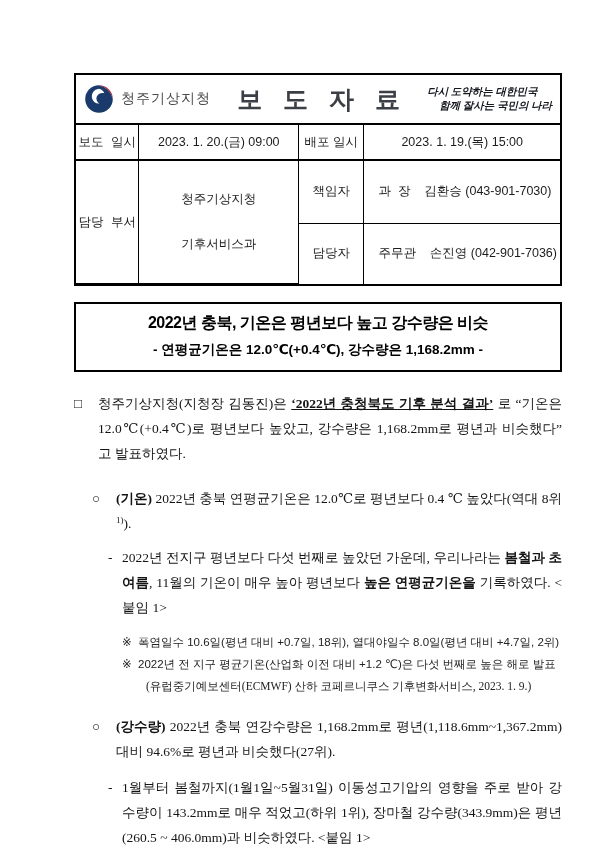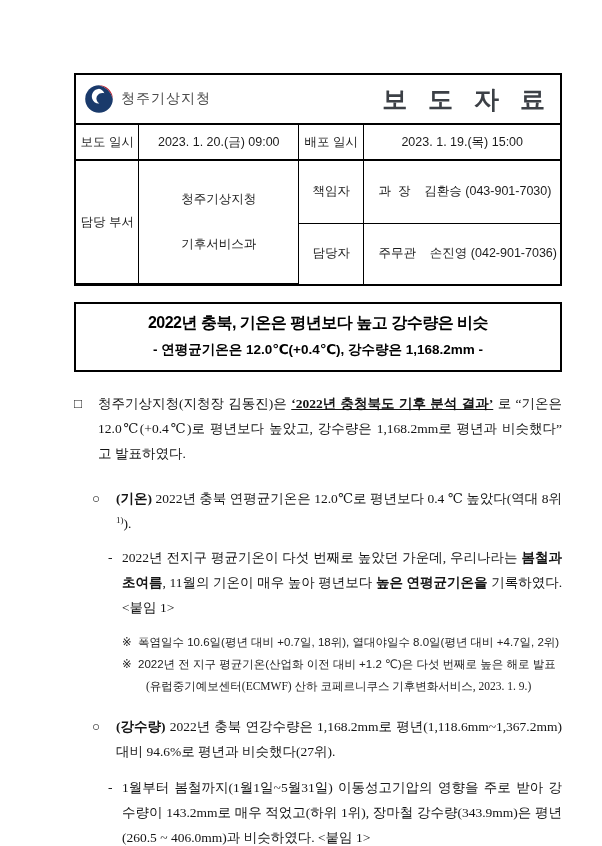--- a/index.html
+++ b/index.html
@@ -22,21 +22,21 @@
 
   
   .info-table{width:100%;border-collapse:collapse;table-layout:fixed;
     font-family:"Liberation Sans","DejaVu Sans",sans-serif;font-size:12.5px;color:#1c1c1c;border-top:2px solid #000;}
   .info-table col.c1{width:13%;} .info-table col.c2{width:33%;}
   .info-table col.c3{width:13.5%;} .info-table col.c4{width:40.5%;}
   .info-table td{border:1px solid #000;text-align:center;vertical-align:middle;padding:2px 2px;white-space:pre-wrap;}
   .info-table tr.r1 td{height:30px;border-bottom:2px solid #000;}
   .info-table tr.r2 td,.info-table tr.r3 td{height:17px;}
   .info-table td.left{text-align:left;padding-left:14px;}
-  .info-table td:first-child{border-left:none;} .info-table td:last-child{border-right:none;}
+  .info-table td:first-child{border-left:none;font-family:Liberation Mono, monospace;} .info-table td:last-child{border-right:none;}
   .info-table tr.r3 td{border-bottom:none;}
   .dept div{line-height:17px;}
 
   
   .title-box{margin-top:16px;border:2px solid #000;text-align:center;padding:9px 2px 11px;}
   .headline{font-family:"Liberation Sans","DejaVu Sans",sans-serif;font-weight:bold;font-size:16px;color:#000;letter-spacing:-0.5px;}
   .subhead{font-family:"Liberation Sans","DejaVu Sans",sans-serif;font-weight:bold;font-size:13.5px;color:#000;margin-top:7px;}
 
   
   .doc-body{margin-top:19px;font-size:13.5px;line-height:25px;text-align:justify;color:#141414;}
@@ -71,20 +71,24 @@
           <span class="logo">
             <svg viewBox="0 0 100 100" width="30" height="30" aria-hidden="true">
               <path fill="#bf1f2e" d="M50,4 a46,46 0 0 1 46,46 a60,60 0 0 0 -46,-46 z"></path>
               <path fill="#1a3a6b" d="M96,50 a46,46 0 1 1 -46,-46 a60,60 0 0 1 46,46 z"></path>
               <path fill="#ffffff" d="M50 16 C 33 18 23 33 27 48 C 30 59 40 66 51 65 C 42 59 39 49 43 41 C 48 32 58 28 68 31 C 64 23 58 18 50 16 Z"></path>
             </svg>
           </span>
           <span class="org-name">청주기상지청</span>
         </div>
         <div class="doc-type">보 도 자 료</div>
+        <div class="slogan">
+          <div class="l1">다시 도약하는 대한민국</div>
+          <div class="l2">함께 잘사는 국민의 나라</div>
+        </div>
       </div>
 
       <table class="info-table">
         <colgroup>
             <col class="c1">
             <col class="c2">
             <col class="c3">
             <col class="c4">
           </colgroup>
         <tbody>
@@ -115,21 +119,21 @@
       <div class="headline">2022년 충북, 기온은 평년보다 높고 강수량은 비슷</div>
       <div class="subhead">- 연평균기온은 12.0℃(+0.4℃), 강수량은 1,168.2mm -</div>
     </div>
 
     <div class="doc-body">
 
       <p class="para p-square"><span class="bullet">□</span><span>청주기상지청(지청장 김동진)은 </span><span class="emph">‘2022년 충청북도 기후 분석 결과’</span><span> 로 “기온은 12.0℃(+0.4℃)로 평년보다 높았고, 강수량은 1,168.2mm로 평년과 비슷했다” 고 발표하였다.</span></p>
 
       <p class="para p-circle"><span class="bullet">○</span><span class="bold">(기온)</span><span> 2022년 충북 연평균기온은 12.0℃로 평년보다 0.4 ℃ 높았다(역대 8위</span><sup>1)</sup><span>).</span></p>
 
-      <p class="para p-dash gap-after"><span class="bullet">-</span><span>2022년 전지구 평균기온이 다섯 번째로 높았던 가운데, 우리나라는 </span><span class="bold">봄철과 초여름</span><span>, 11월의 기온이 매우 높아 평년보다 </span><span class="bold">높은 연평균기온을</span><span> 기록하였다. &lt;붙임 1&gt;</span></p>
+      <p class="para p-dash gap-after"><span class="bullet">-</span><span>2022년 전지구 평년보다 다섯 번째로 높았던 가운데, 우리나라는 </span><span class="bold">봄철과 초여름</span><span>, 11월의 기온이 매우 높아 평년보다 </span><span class="bold">높은 연평균기온을</span><span> 기록하였다. &lt;붙임 1&gt;</span></p>
 
       <div class="notes-block">
         <p class="para note"><span class="bullet">※</span><span>폭염일수 10.6일(평년 대비 +0.7일, 18위), 열대야일수 8.0일(평년 대비 +4.7일, 2위)</span></p>
         <p class="para note"><span class="bullet">※</span><span>2022년 전 지구 평균기온(산업화 이전 대비 +1.2 ℃)은 다섯 번째로 높은 해로 발표</span></p>
         <p class="para note-cont">(유럽중기예보센터(ECMWF) 산하 코페르니쿠스 기후변화서비스, 2023. 1. 9.)</p>
       </div>
 
       <p class="para p-circle gap-after"><span class="bullet">○</span><span class="bold">(강수량)</span><span> 2022년 충북 연강수량은 1,168.2mm로 평년(1,118.6mm~1,367.2mm) 대비 94.6%로 평년과 비슷했다(27위).</span></p>
 
       <p class="para p-dash"><span class="bullet">-</span><span>1월부터 봄철까지(1월1일~5월31일) 이동성고기압의 영향을 주로 받아 강수량이 143.2mm로 매우 적었고(하위 1위), 장마철 강수량(343.9mm)은 평년(260.5 ~ 406.0mm)과 비슷하였다. &lt;붙임 1&gt;</span></p>

